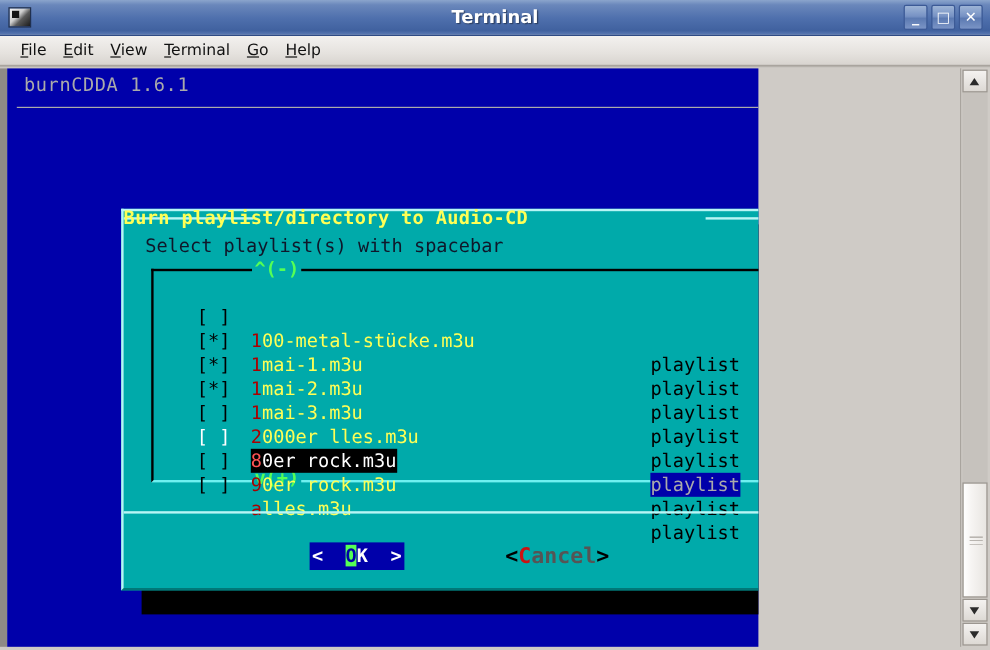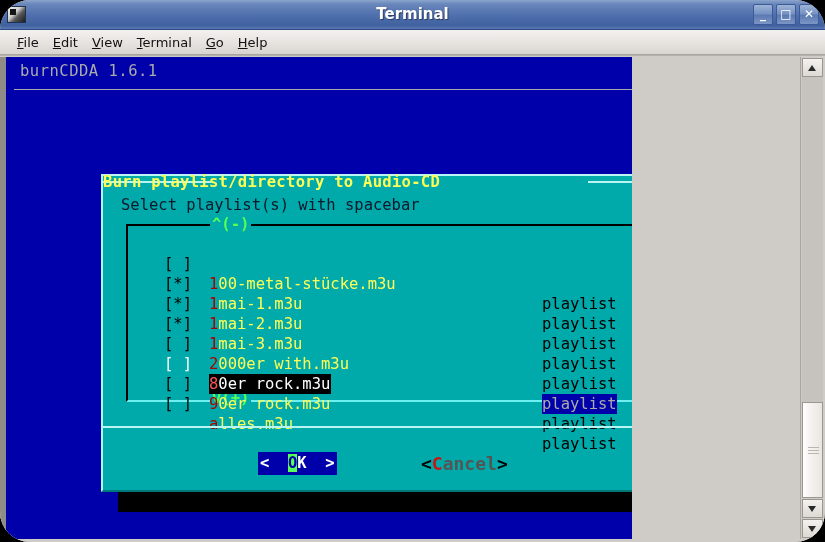--- a/index.html
+++ b/index.html
@@ -9,21 +9,20 @@
   }
   body {
     font-family: "DejaVu Sans Mono", monospace;
   }
   .app {
     position: relative;
     width: 825px;
     height: 542px;
     overflow: hidden;
     background: #d6d2ce;
-    border-radius: 30px;
   }
 
   
   .titlebar {
     position: absolute;
     left: 0; top: 0;
     width: 825px;
     height: 30px;
     background: linear-gradient(to bottom, #8ba5cc 0%, #6a87bb 14%, #4f70ad 52%, #40619f 88%, #5b7ab4 100%);
     border-bottom: 1px solid #2e4a84;
@@ -415,21 +414,21 @@
             </div>
 
             <div class="row">
               <span class="cb">[*]</span>
               <span class="name"><span class="hot">1</span><span class="rest">mai-3.m3u</span></span>
               <span class="tag">playlist</span>
             </div>
 
             <div class="row">
               <span class="cb">[ ]</span>
-              <span class="name"><span class="hot">2</span><span class="rest">000er with.m3u</span></span>
+              <span class="name"><span class="hot">2</span><span class="rest">000er lles.m3u</span></span>
               <span class="tag">playlist</span>
             </div>
 
             <div class="row sel">
               <span class="cb">[ ]</span>
               <span class="name"><span class="hot">8</span><span class="rest">0er rock.m3u</span></span>
               <span class="tag">playlist</span>
             </div>
 
             <div class="row">

